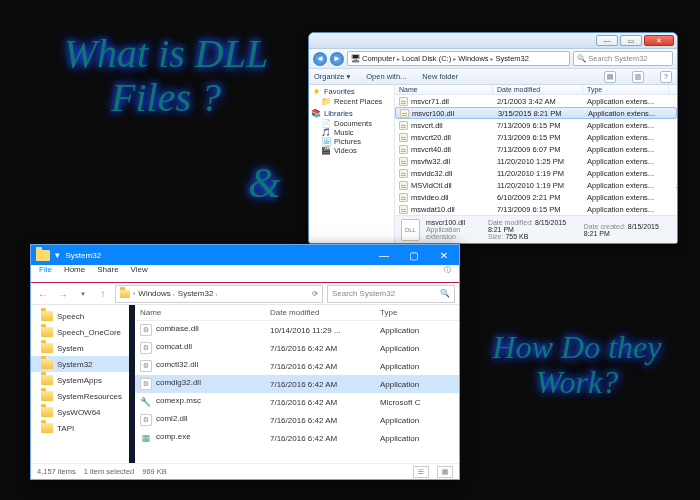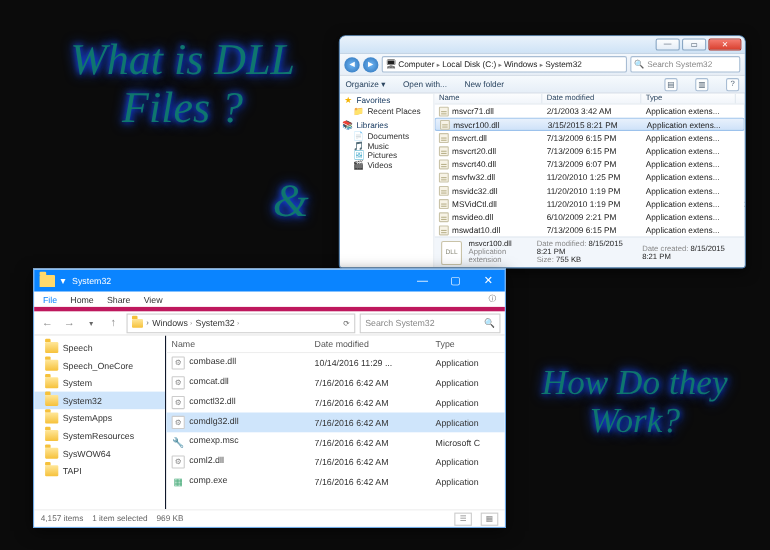--- a/index.html
+++ b/index.html
@@ -85,28 +85,28 @@
     position: absolute; bottom: 20px; left: 30px; width: 430px; height: 236px;
     background: #fff; border: 1px solid #6fa9e6; box-shadow: 0 4px 14px rgba(0,0,0,.6);
     display:flex;flex-direction:column;font-size:8px;color:#333;overflow:hidden;
   }
   .w10-title{height:20px;background:#0a84ff;display:flex;align-items:center;color:#fff;}
   .w10-title .folder-ico{width:14px;height:11px;background:#ffd96b;border-radius:1px 1px 0 0;margin:0 5px;position:relative;}
   .w10-title .folder-ico::before{content:"";position:absolute;top:-3px;left:0;width:6px;height:3px;background:#ffd96b;border-radius:1px 1px 0 0;}
   .w10-title .t{flex:1;}
   .w10-tbtn{width:30px;height:20px;display:flex;align-items:center;justify-content:center;font-size:10px;}
   .w10-tbtn.close{background:transparent;}
-  .w10-menu{height:18px;display:flex;align-items:center;gap:12px;padding:0 8px;border-bottom:4px solid #be185d;}
+  .w10-menu{height:18px;display:flex;gap:12px;padding:0 8px;border-bottom:1px solid #be185d;}
   .w10-addr{height:22px;display:flex;align-items:center;gap:4px;padding:2px 4px;border-bottom:1px solid #e6e6e6;}
   .w10-nav{width:16px;height:16px;display:flex;align-items:center;justify-content:center;font-size:10px;color:#888;}
   .w10-path{flex:1;height:18px;border:1px solid #cfcfcf;display:flex;align-items:center;padding:0 4px;gap:3px;}
   .w10-path .crumb::after{content:"›";color:#888;}
   .w10-search{width:128px;height:18px;border:1px solid #cfcfcf;display:flex;align-items:center;padding:0 4px;color:#888;gap:3px;}
   .w10-body{flex:1;display:flex;overflow:hidden;}
-  .w10-tree{width:120px;border-right:1px solid #0f172a;padding:3px 0;overflow:hidden;}
+  .w10-tree{width:104px;border-right:6px solid #0f172a;padding:3px 0;overflow:hidden;}
   .w10-item{display:flex;align-items:center;gap:4px;height:16px;padding:0 4px 0 10px;}
   .w10-item.sel{background:#cfe5fb;}
   .fold{width:12px;height:10px;background:linear-gradient(#ffe79a,#f6c13a);border-radius:1px;position:relative;}
   .fold::before{content:"";position:absolute;top:-3px;left:0;width:5px;height:3px;background:#f6c13a;border-radius:1px 1px 0 0;}
 
   .w10-list{flex:1;display:flex;flex-direction:column;overflow:hidden;}
   .w10-head{display:flex;border-bottom:1px solid #eee;}
   .w10-head>div,.w10-row>div{padding:3px 5px;}
   .wc-name{flex:0 0 130px;} .wc-date{flex:0 0 110px;} .wc-type{flex:1;}
   .w10-head>div{color:#555;}

